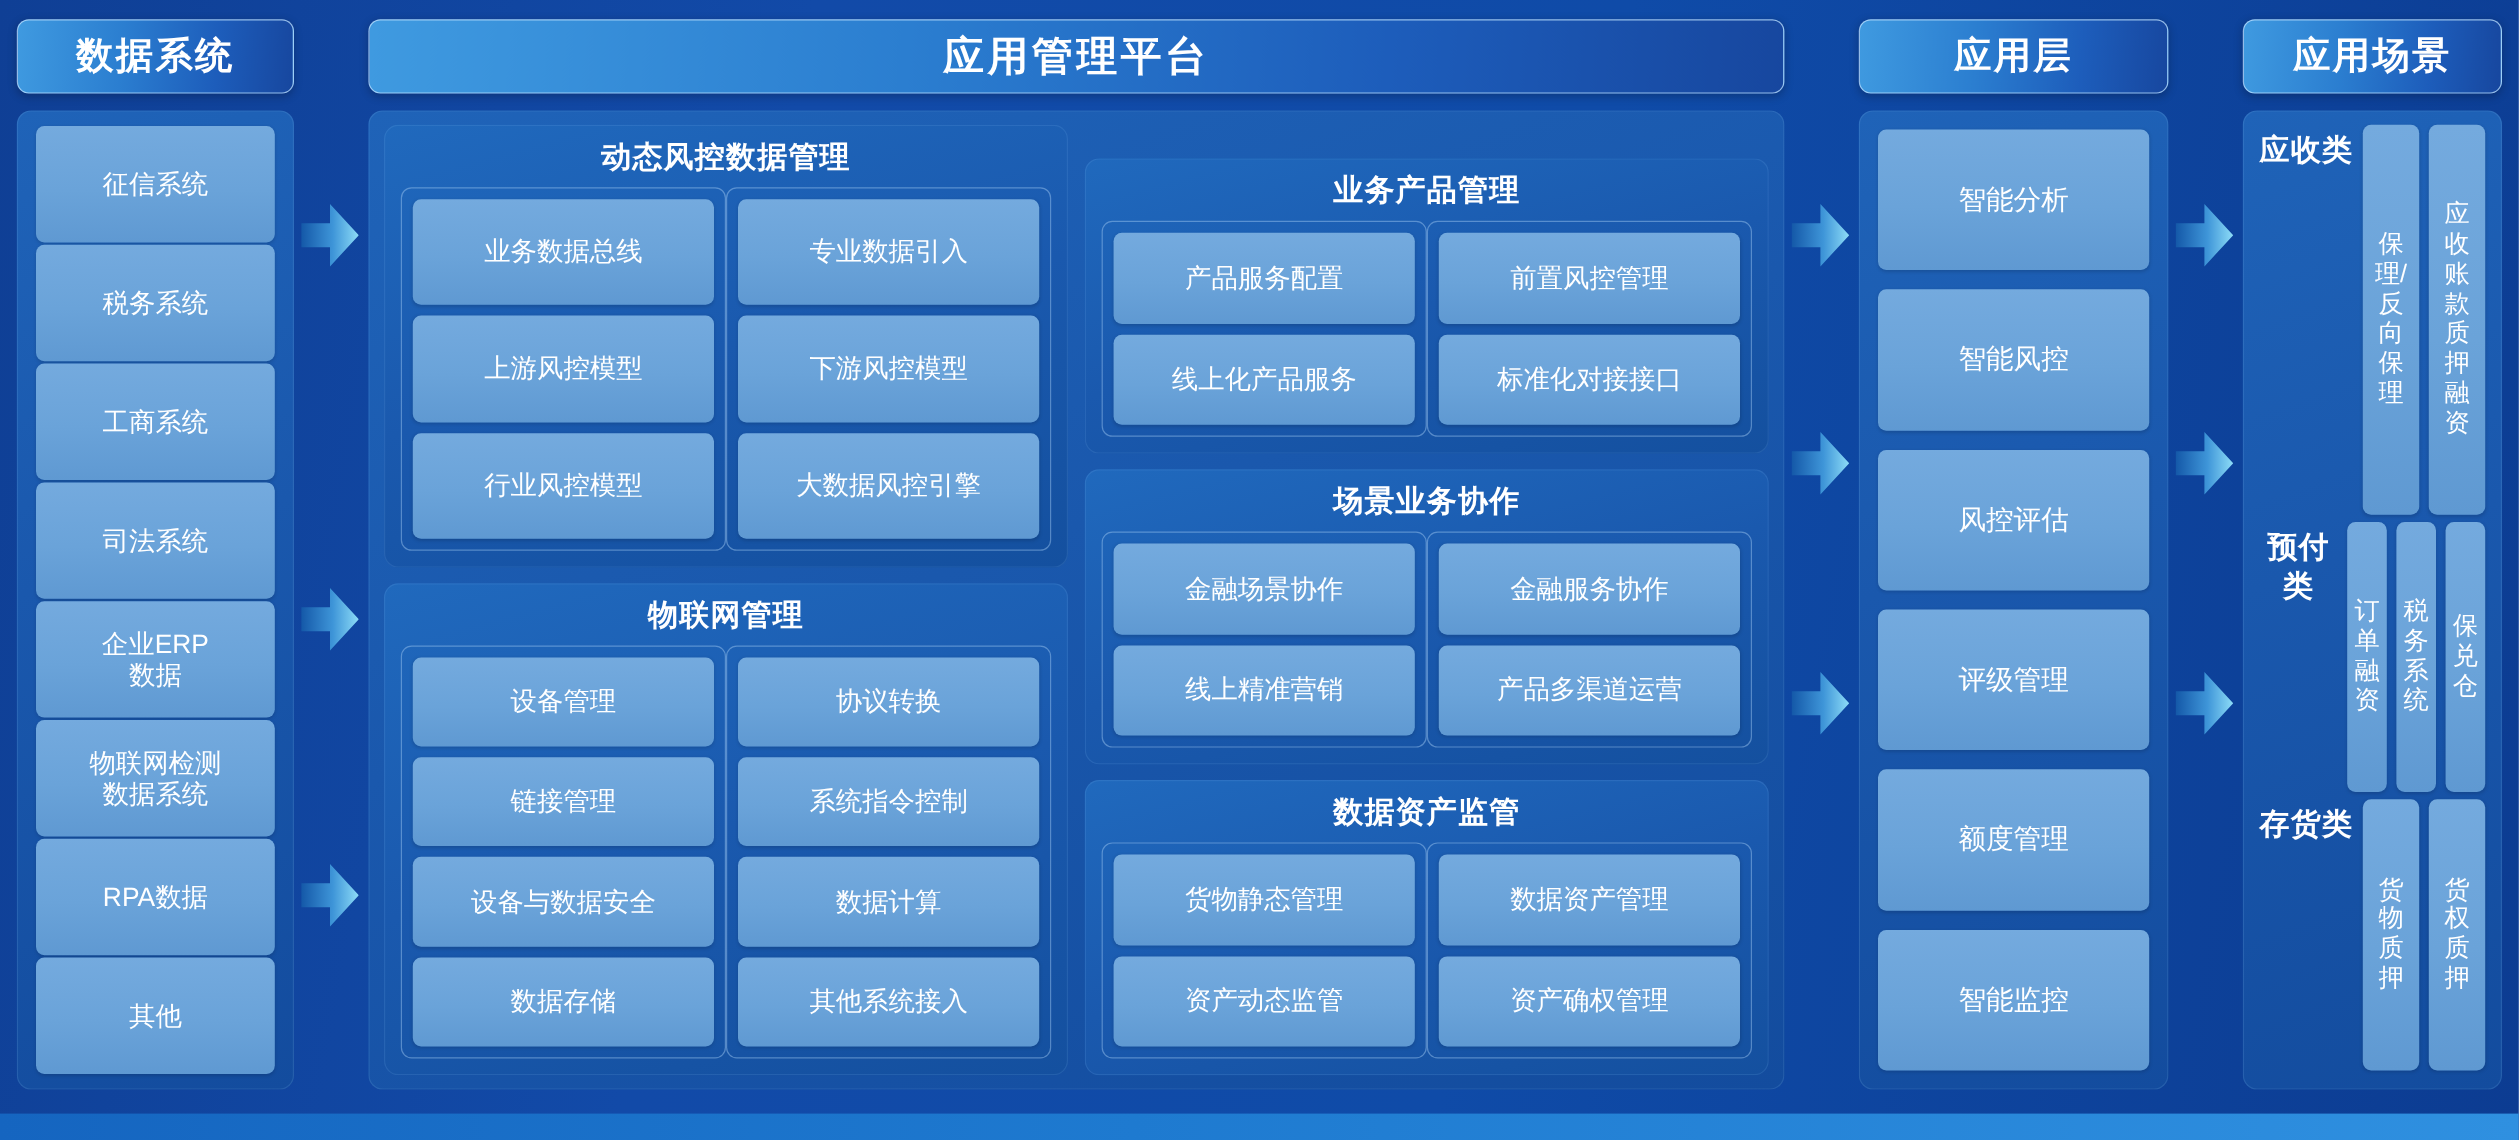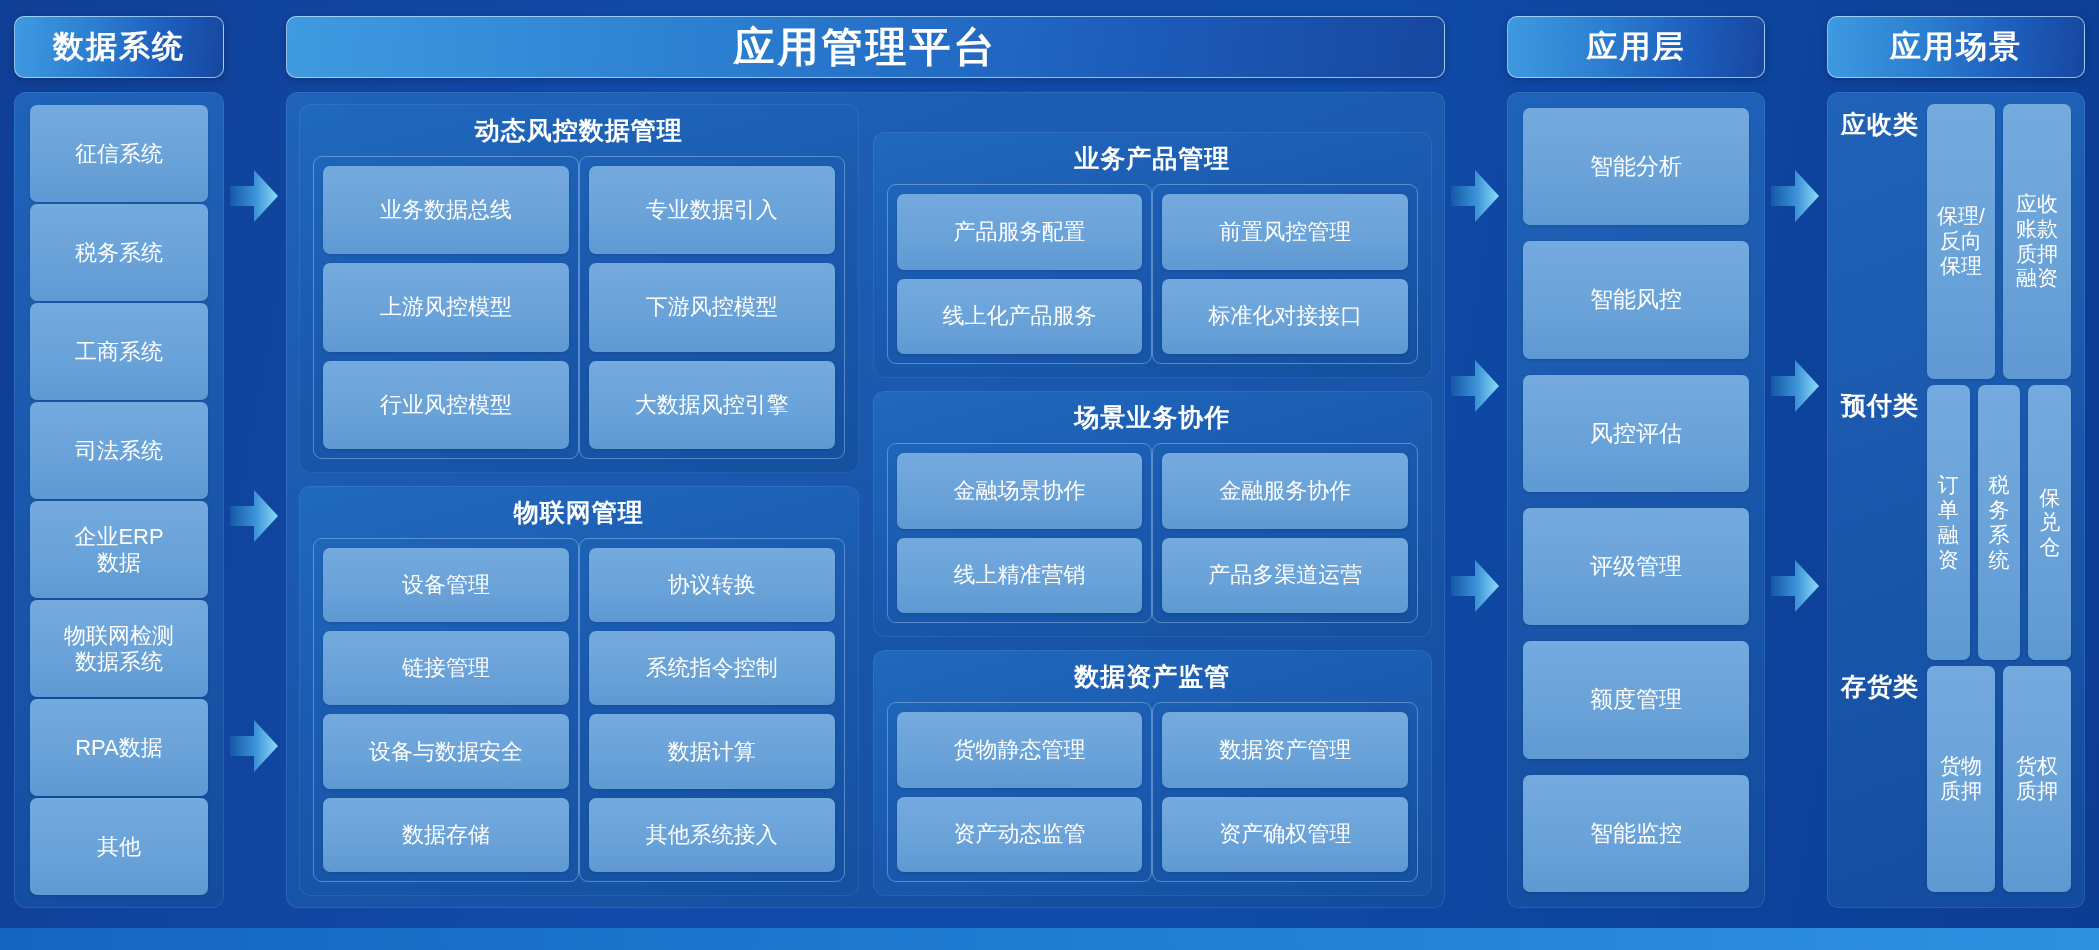--- a/index.html
+++ b/index.html
@@ -36,24 +36,24 @@
     align-items: stretch;
     padding: 16px 14px 10px 14px;
   }
 
   .column {
     display: flex;
     flex-direction: column;
   }
 
   
-  .col-data      { width: 210px; }
+  .col-data      { width: 231px; }
   .col-platform  { flex: 1 1 auto; }
   .col-applayer  { width: 258px; }
-  .col-scene     { width: 258px; }
+  .col-scene     { width: 216px; }
 
   
   .arrow-gutter {
     width: 62px;
     position: relative;
     flex: 0 0 62px;
   }
   .arrow {
     position: absolute;
     left: 6px;
@@ -74,21 +74,21 @@
     font-weight: bold;
     letter-spacing: 2px;
     color: #ffffff;
     background: linear-gradient(95deg, #3f9ae0 0%, #2b7ed0 38%, #1d5dbb 72%, #17479f 100%);
     box-shadow: 0 2px 7px rgba(0,0,0,0.22);
     margin-bottom: 14px;
     flex: 0 0 62px;
   }
   .hdr.wide {
     letter-spacing: 3px;
-    font-size: 41px;
+    font-size: 34px;
   }
 
   
   .panel {
     flex: 1 1 auto;
     border-radius: 12px;
     background: linear-gradient(160deg, #1f63b8 0%, #1a58ad 45%, #134c9e 100%);
     padding: 14px 16px;
     display: flex;
     flex-direction: column;

